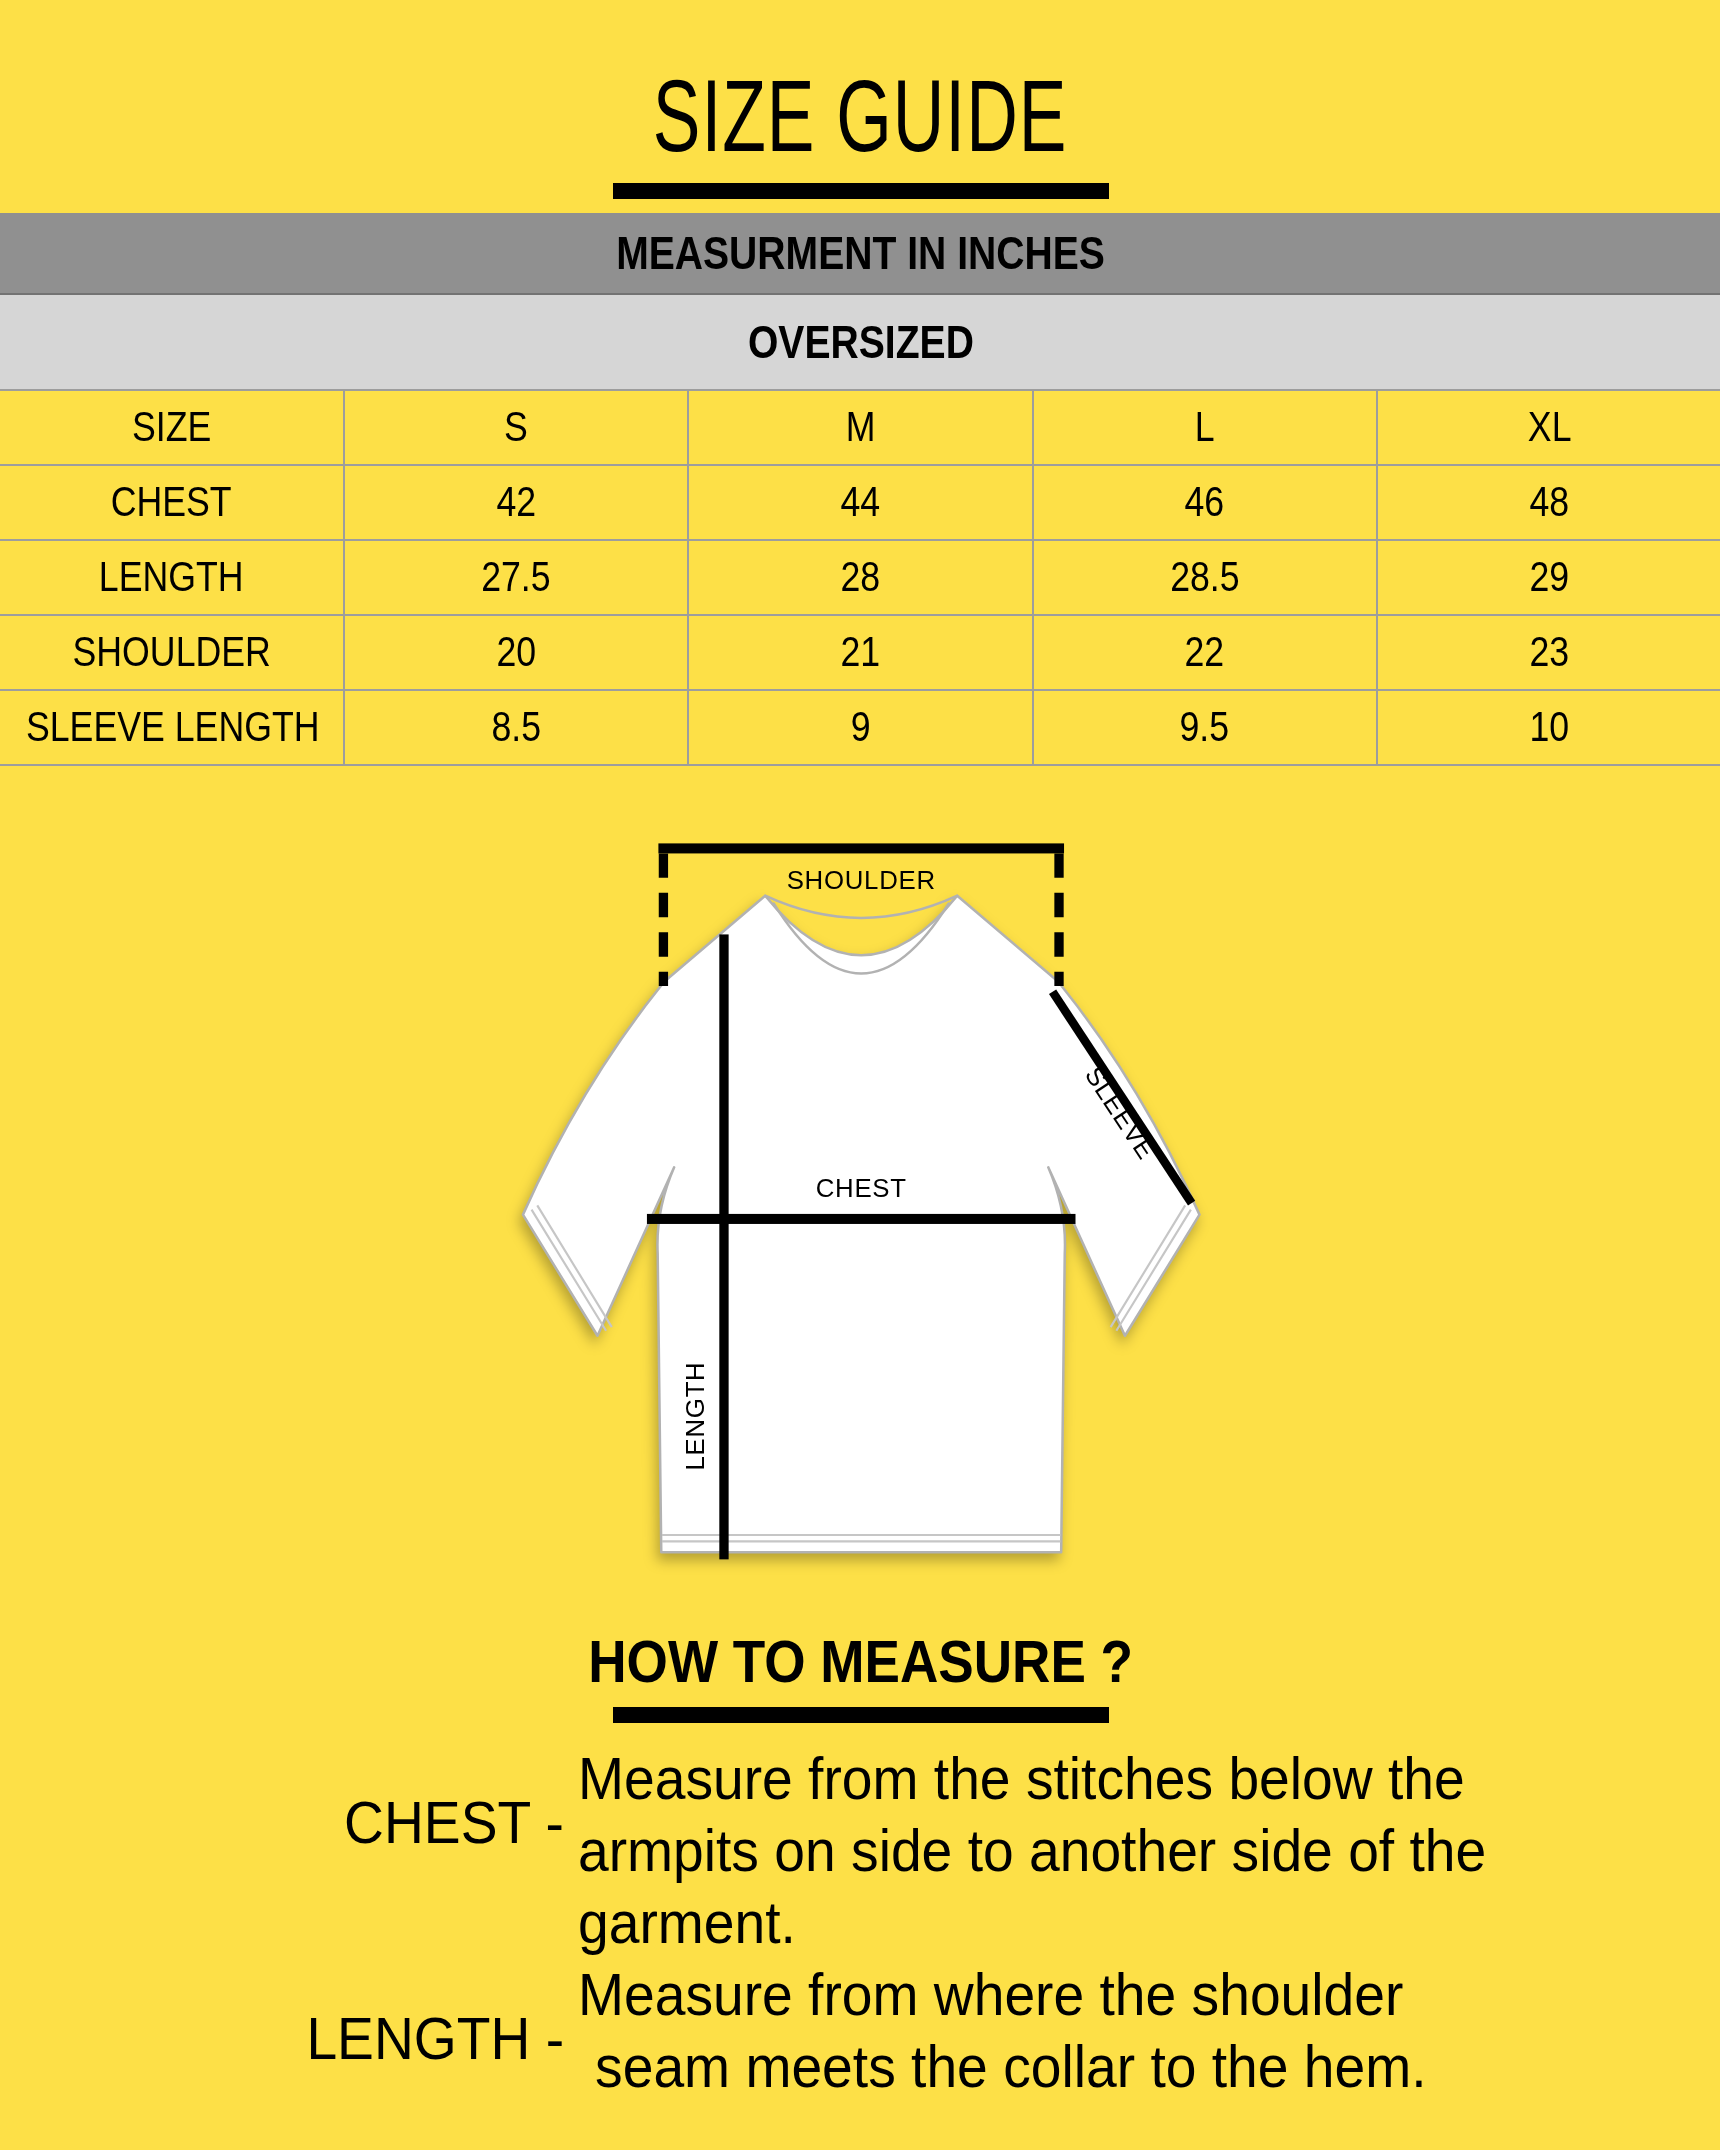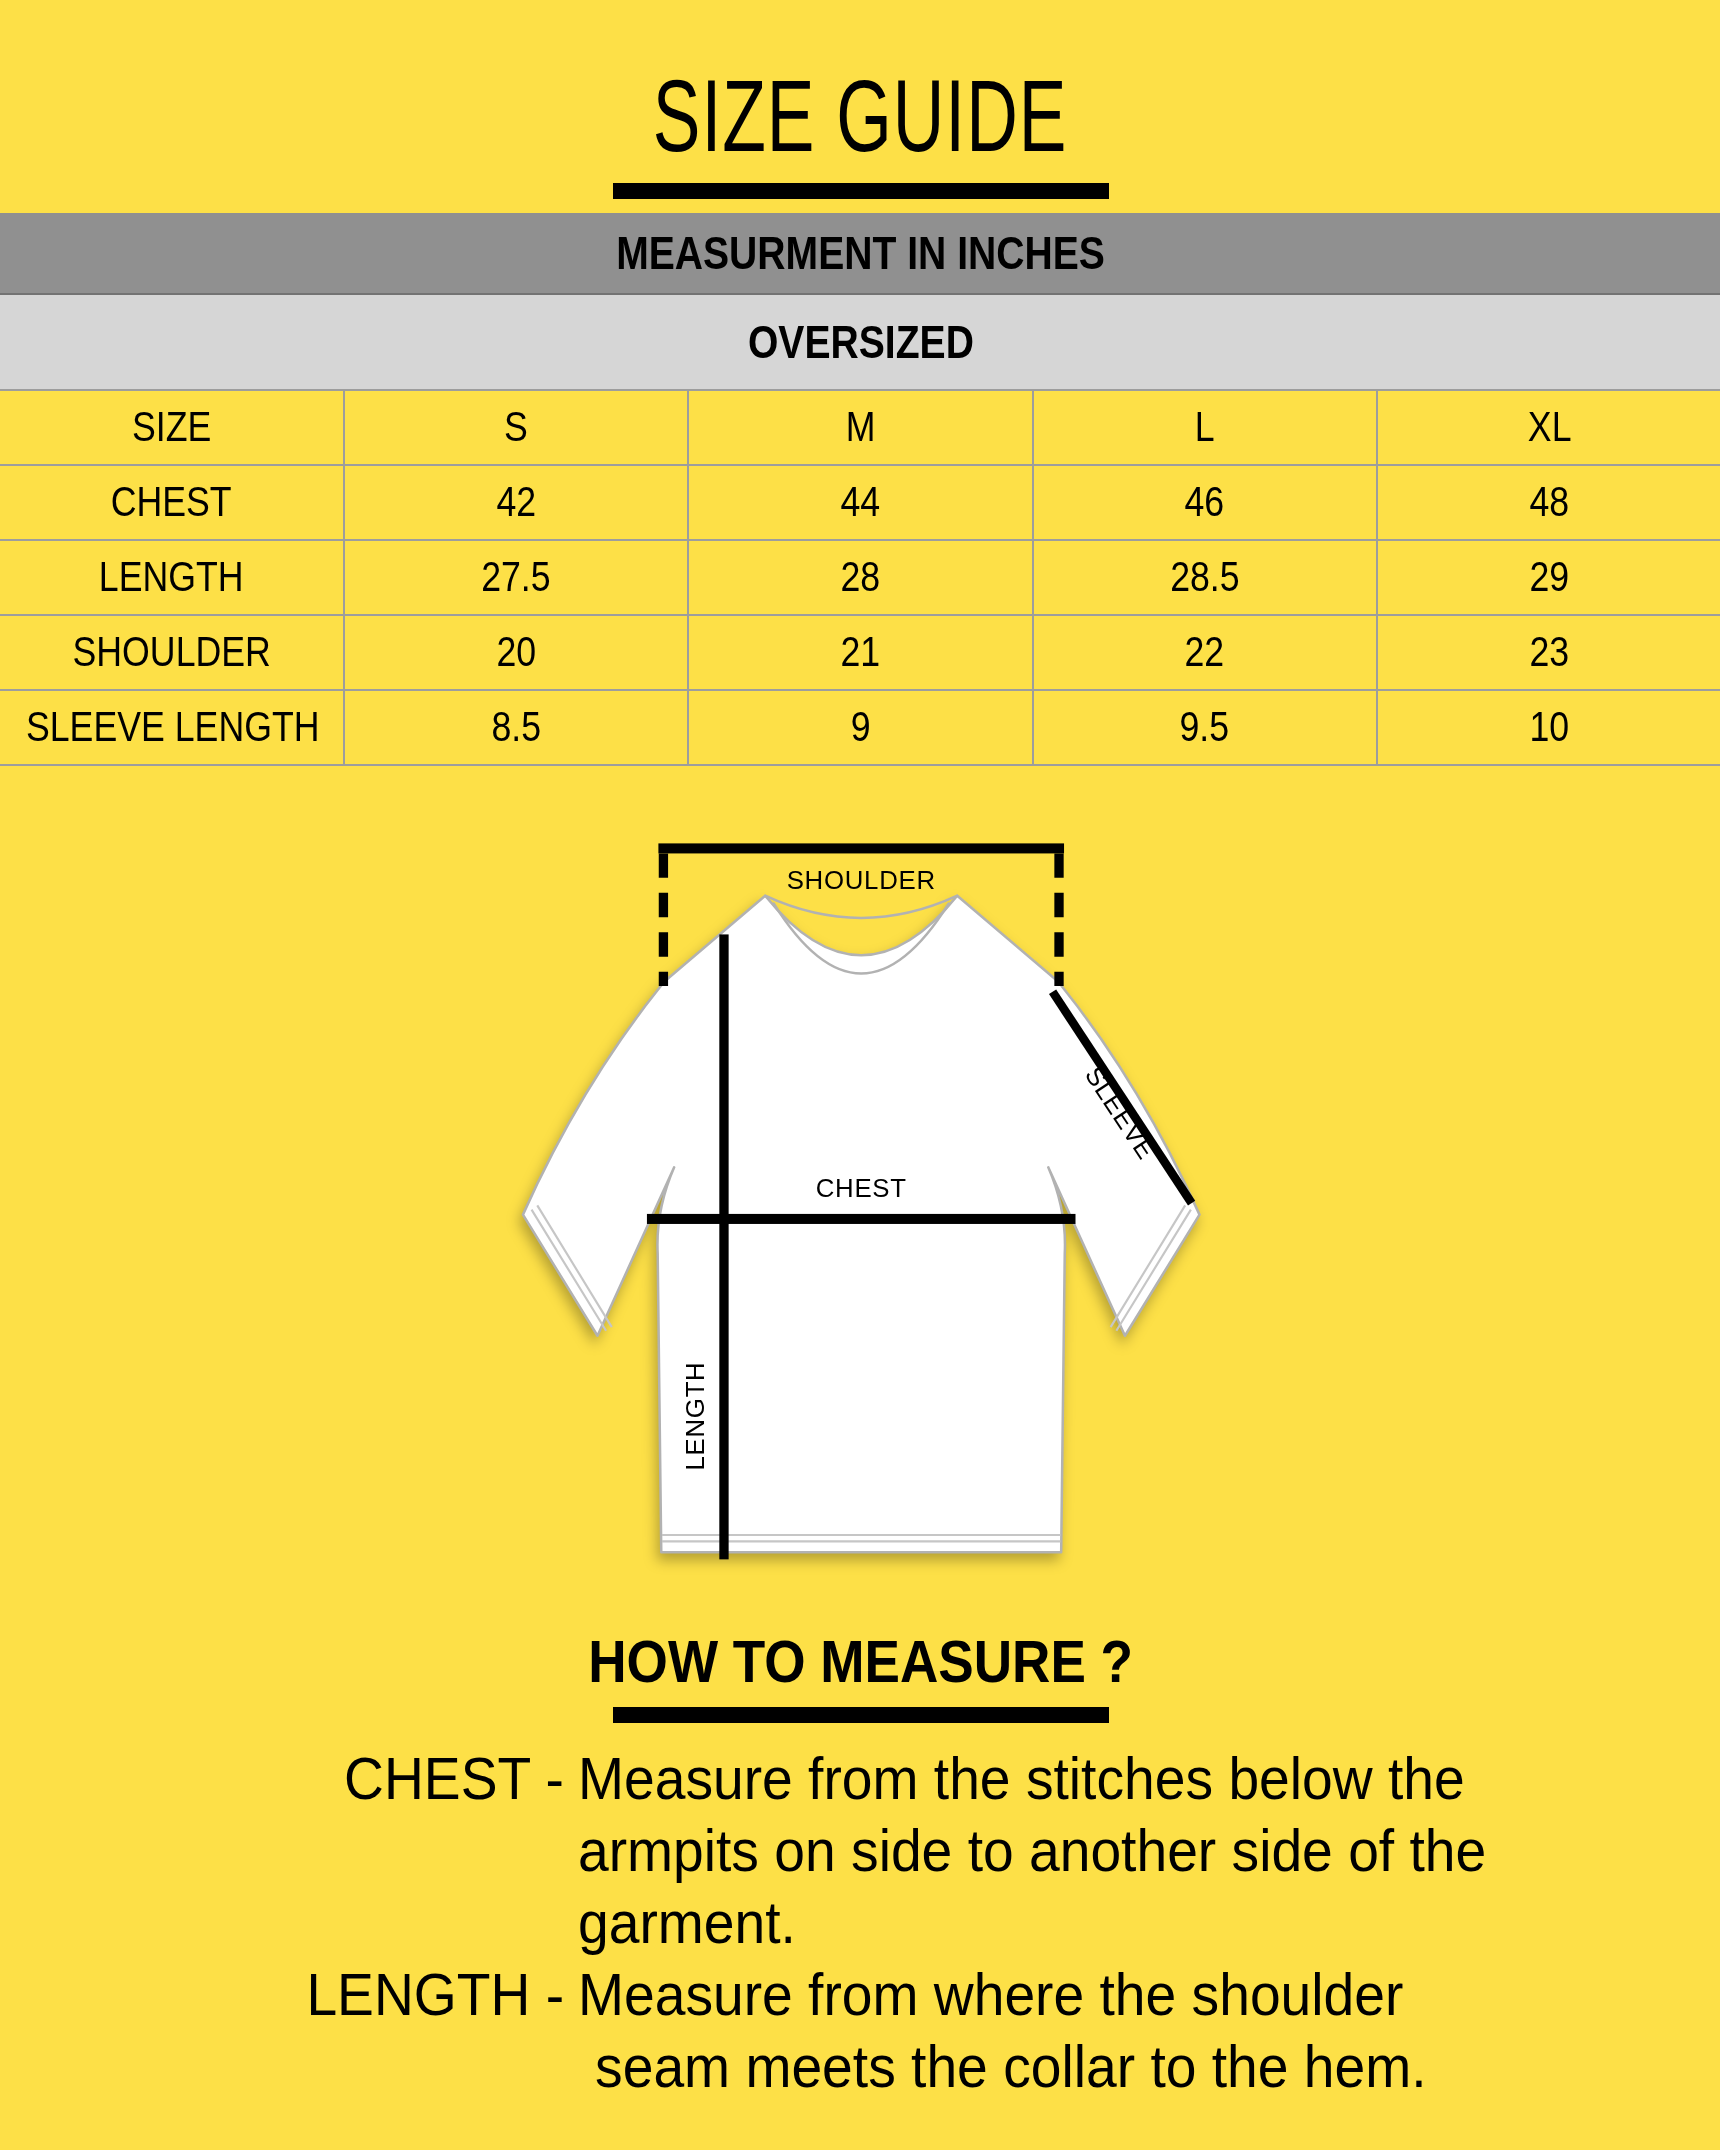--- a/index.html
+++ b/index.html
@@ -49,21 +49,21 @@
   .mark-stroke{stroke:#000000;fill:none;}
   .diag-label{font-family:"Liberation Sans","DejaVu Sans",sans-serif;
               font-size:36px;letter-spacing:1px;fill:#000;}
 
   
   .howto-heading{margin-top:25px;text-align:center;font-size:59px;font-weight:700;line-height:73px;}
   .howto-heading .cond{transform:scaleX(0.90);}
   .rule-howto{margin-top:8.6px;}
   .desc{margin-top:20px;font-size:60px;line-height:72px;font-weight:400;}
   .entry{display:grid;grid-template-columns:568px 1fr;}
-  .entry .term{text-align:right;padding-right:4.3px;}
+  .entry .term{text-align:right;padding-right:4.3px;margin-top:44px;}
   .entry .term .cond{transform:scaleX(0.92);transform-origin:100% 50%;}
   .entry .lines{padding-left:10px;}
   .entry .line .cond{transform:scaleX(0.92);transform-origin:0 50%;}
 </style>
 </head>
 <body>
 
 <div class="page">
 
   <div class="title">

